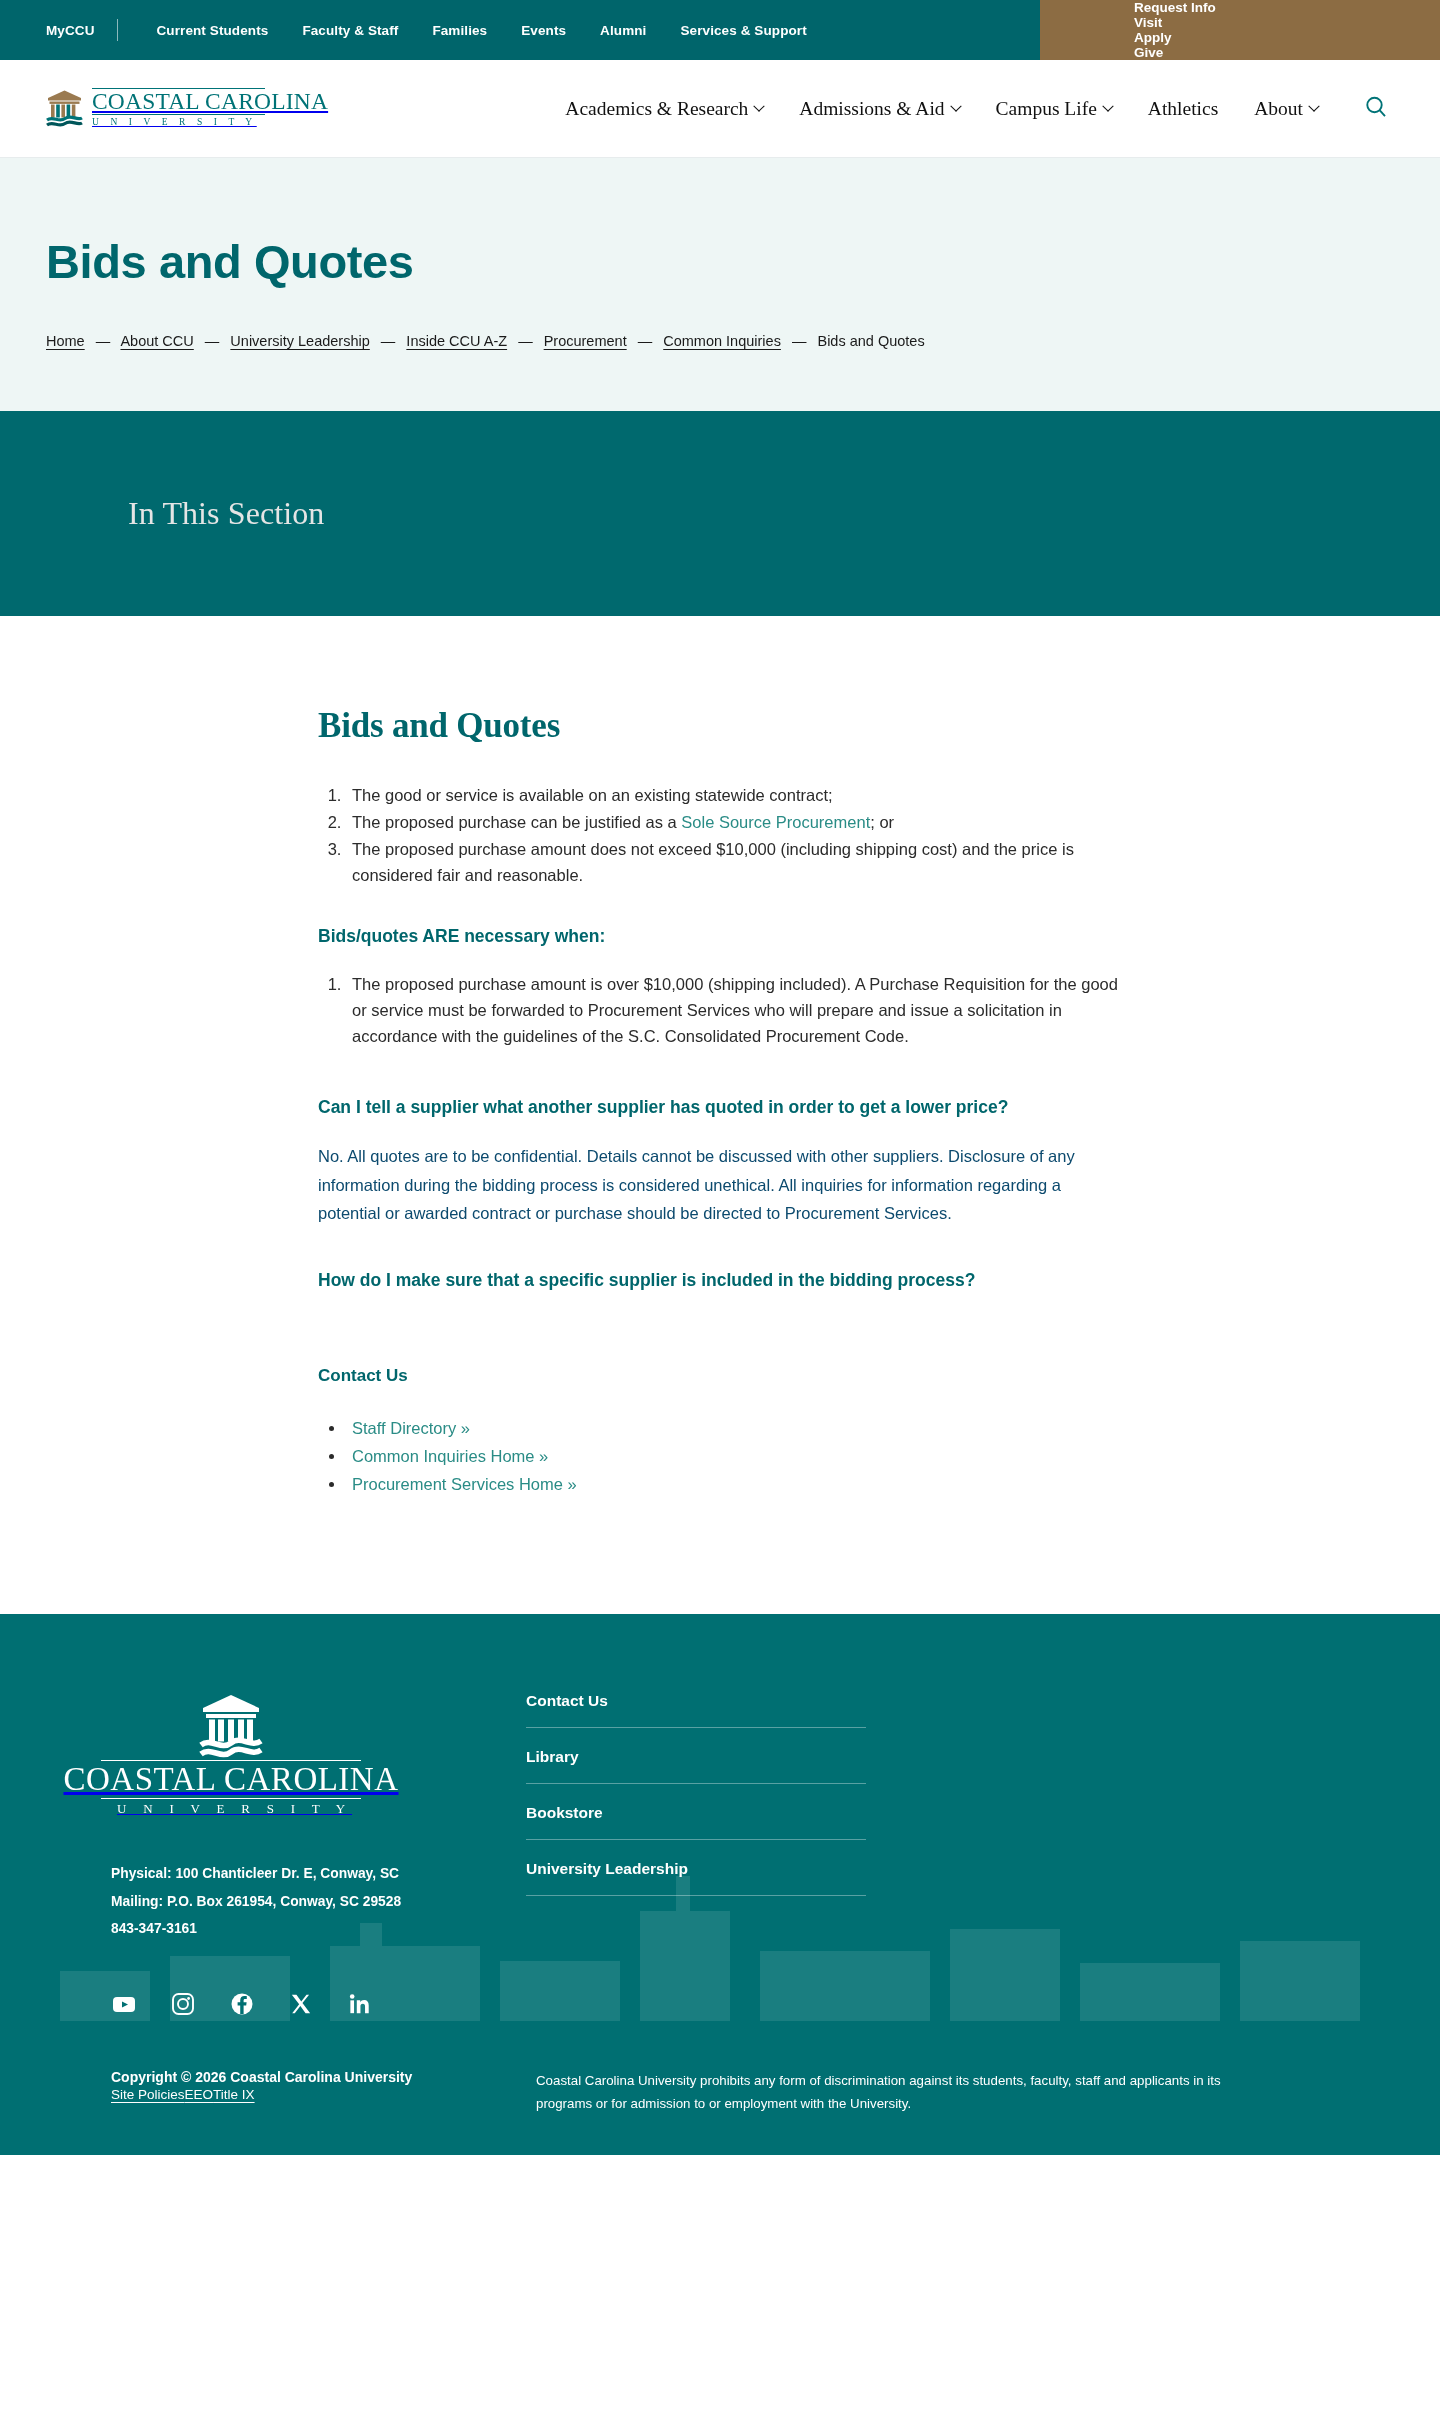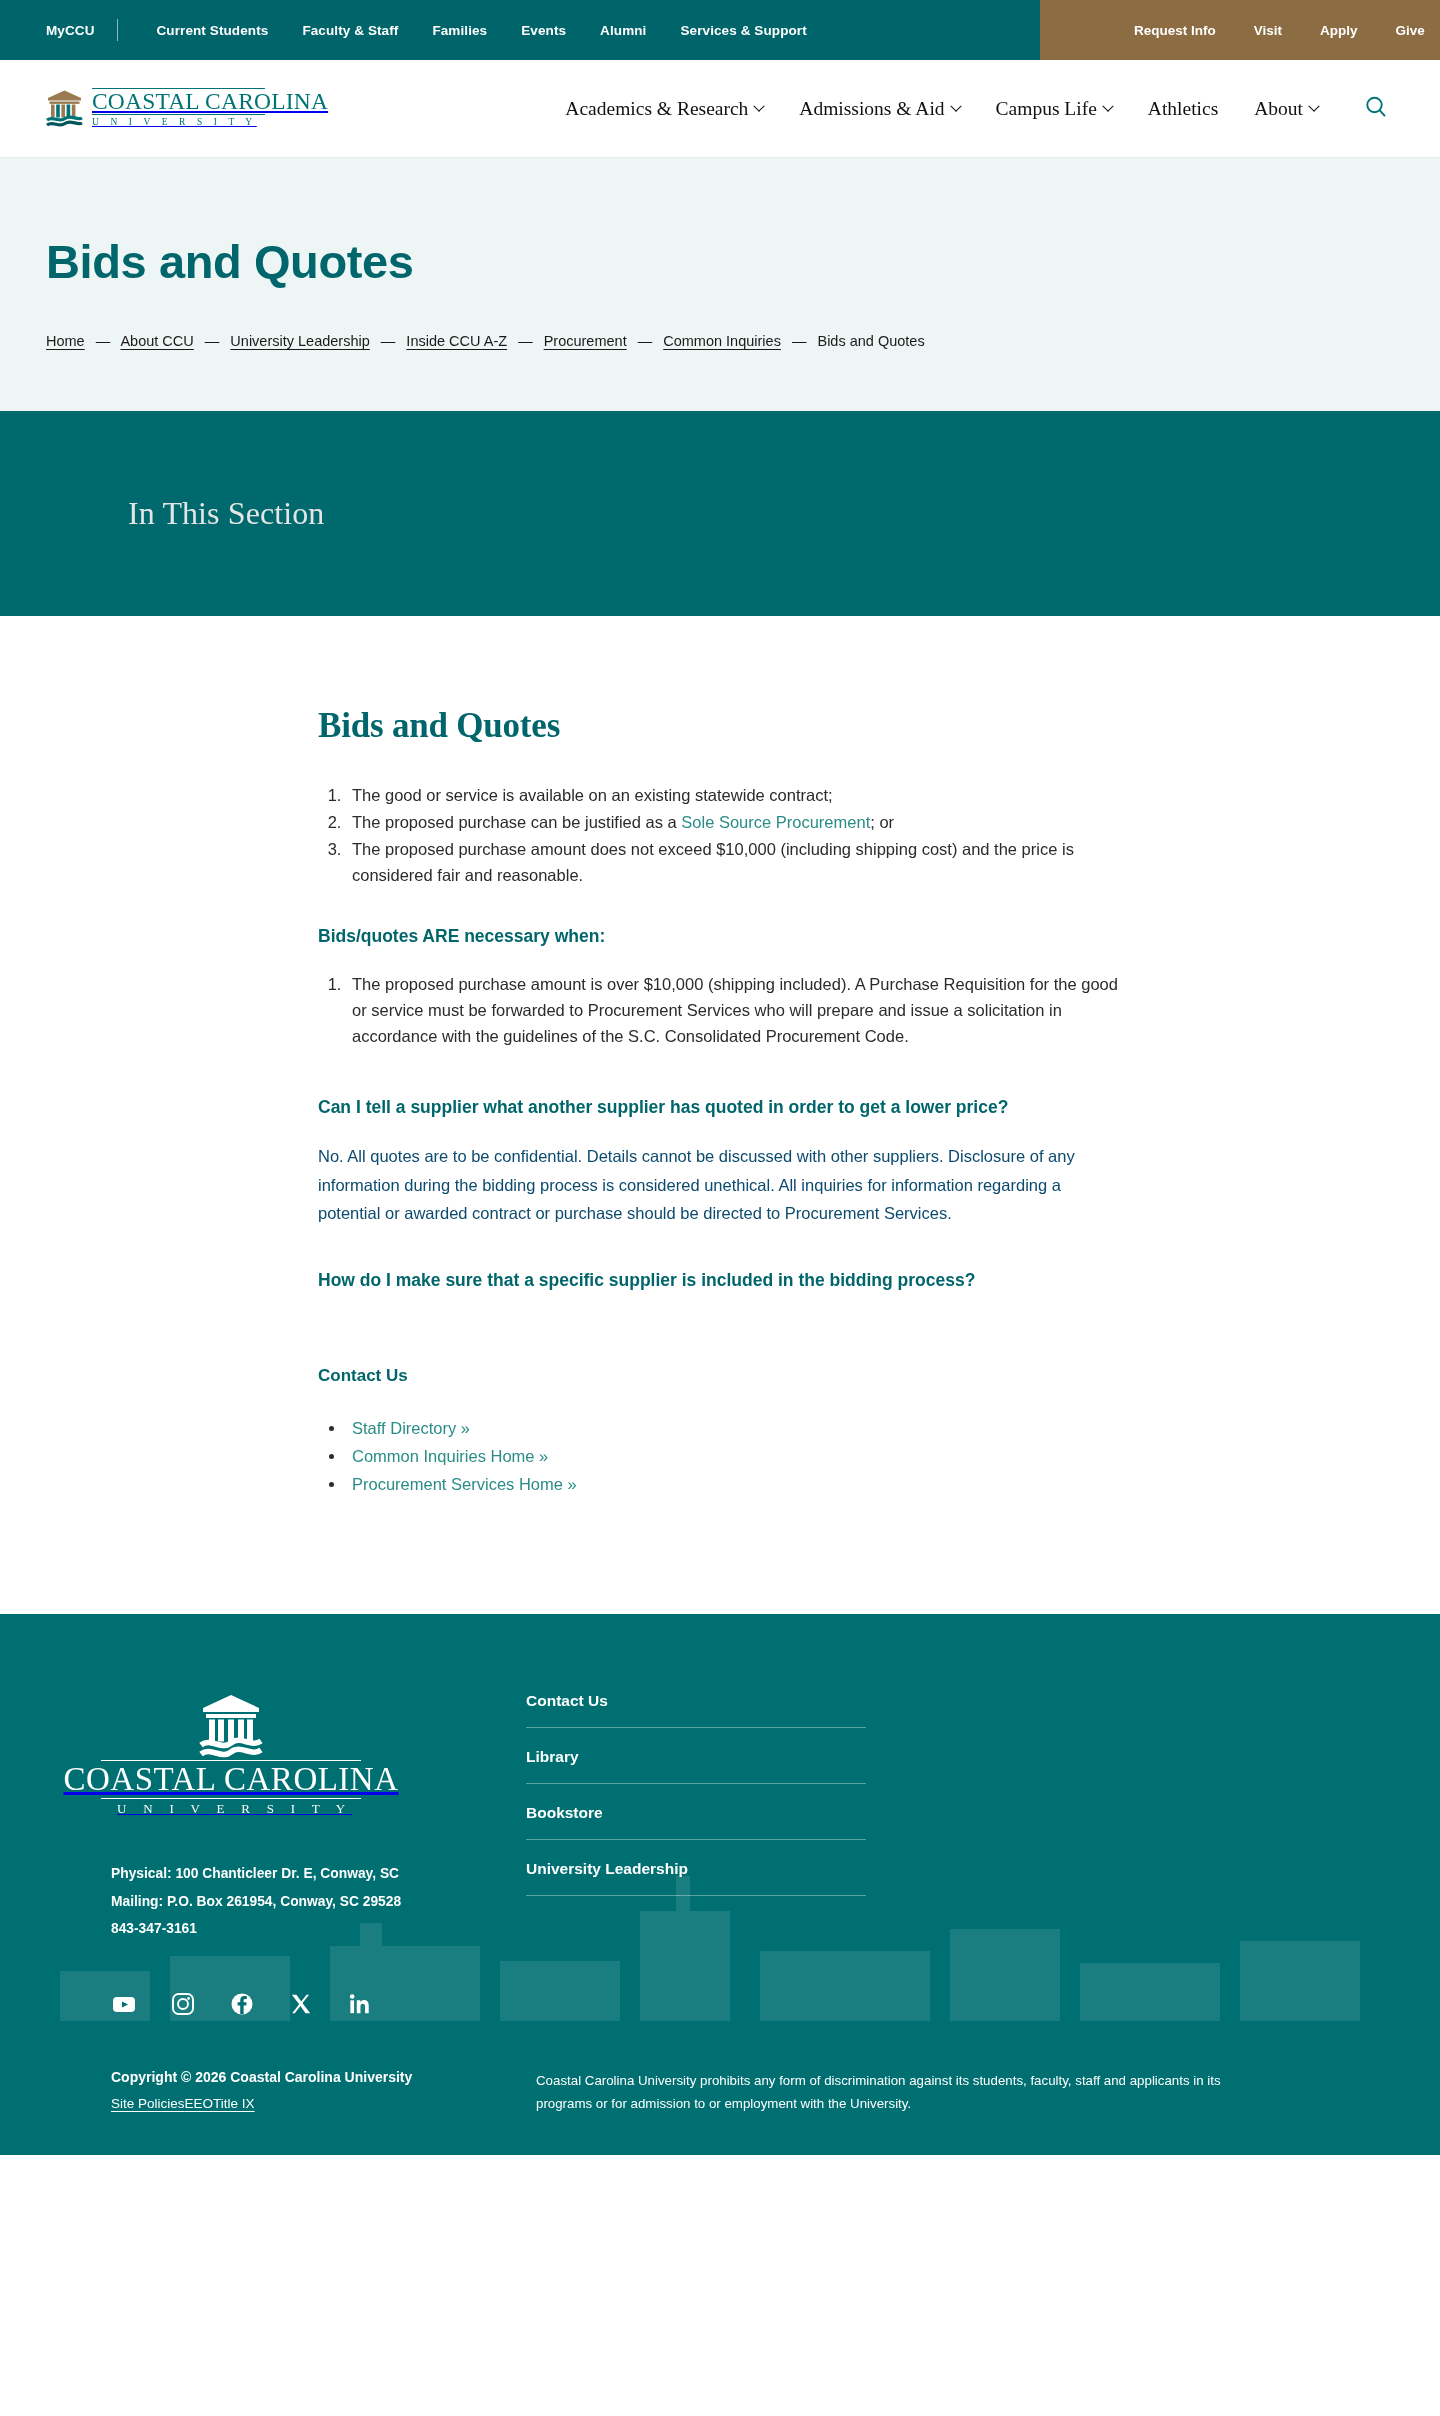--- a/index.html
+++ b/index.html
@@ -40,24 +40,25 @@
     width: 1px;
     height: 22px;
     background: rgba(255,255,255,.55);
     margin-right: 22px;
     flex: none;
   }
   .utility-right {
     width: 400px;
     background: #8c6c43;
     display: flex;
-    align-items: center;
+    align-items: flex-start;
     justify-content: flex-start;
     padding-left: 75px;
     gap: 0;
+    flex-direction: column;
   }
   .utility-right a {
     color: #ffffff;
     font-size: 13.5px;
     font-weight: 700;
     text-decoration: none;
     padding: 0 19px;
     white-space: nowrap;
   }
 
@@ -312,21 +313,21 @@
     z-index: 2;
     margin-top: 52px;
     padding: 0 0 40px 0;
     display: flex;
   }
   .fb-left { width: 480px; padding-left: 65px; }
   .fb-copy {
     color: #ffffff;
     font-size: 14px;
     font-weight: 700;
-    margin-bottom: 11px;
+    margin-bottom: 2px;
   }
   .fb-links { display: flex; }
   .fb-links a {
     color: #ffffff;
     font-size: 13.5px;
     text-decoration: underline;
     text-underline-offset: 3px;
   }
   .fb-right {
     flex: 1;

